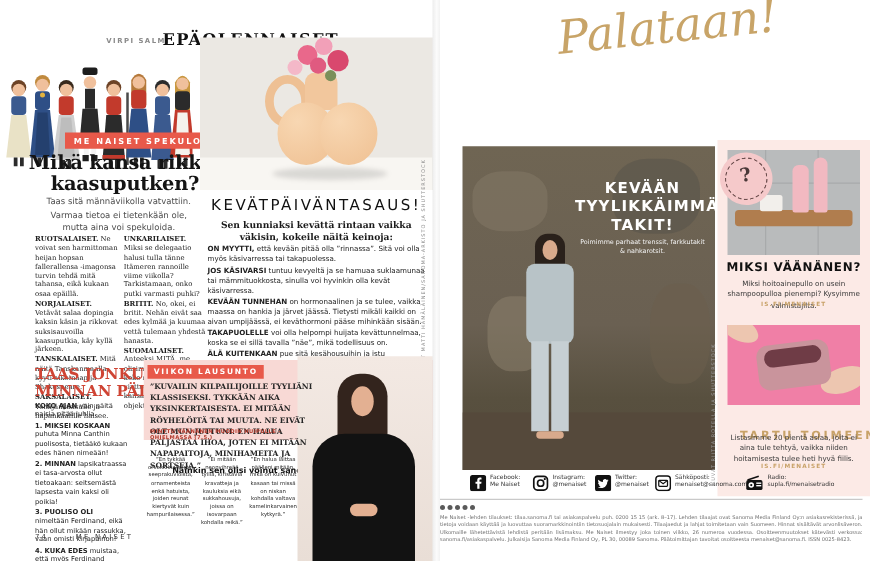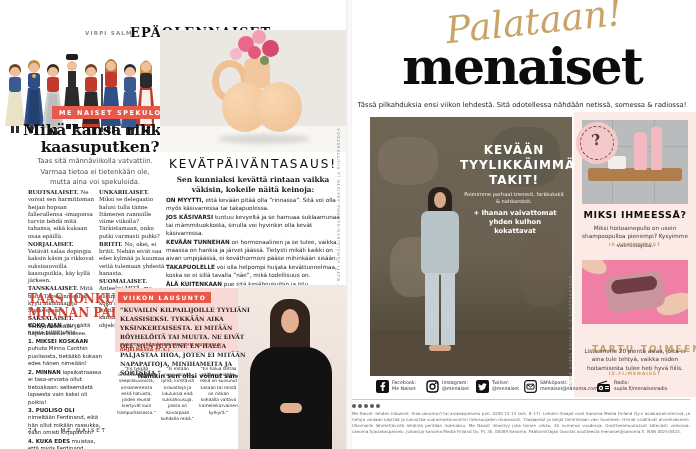--- a/index.html
+++ b/index.html
@@ -293,56 +293,53 @@
     <div class="w-body"></div>
     <div class="w-hands"></div>
   </div>
 
   <div class="abs credit-left">KUVAT MATTI HÄMÄLÄINEN/SANOMA-ARKISTO JA SHUTTERSTOCK</div>
   <div class="abs gutter"></div>
 
   <div class="page-right">
 
     <div class="abs script-palataan">Palataan!</div>
-    <div class="abs logo serif">menaiset</div>
-    <div class="abs tagline">Tässä pilkahduksia ensi viikon lehdestä. Sitä odotellessa nähdään netissä, somessa &amp; radiossa!</div>
 
     <div class="abs feature-photo">
       <div class="wall-patch" style="left:8px;top:20px;width:60px;height:48px;background:#837866;"></div>
       <div class="wall-patch" style="left:120px;top:10px;width:70px;height:60px;background:#57544a;"></div>
       <div class="wall-patch" style="left:20px;top:120px;width:46px;height:60px;background:#8a7f6c;"></div>
       <div class="wall-patch" style="left:150px;top:110px;width:48px;height:80px;background:#6b5f4c;"></div>
       <div style="position:absolute;left:0;bottom:0;width:100%;height:46px;background:#55493b;"></div>
       <div class="f-hair"></div>
       <div class="f-face"></div>
       <div class="f-jacket"></div>
       <div class="f-leg" style="left:55px;"></div>
       <div class="f-leg" style="left:71px;"></div>
       <div class="f-feet"></div>
       <div class="abs feat-title">KEVÄÄN TYYLIKKÄIMMÄT TAKIT!</div>
       <div class="abs feat-sub">Poimimme parhaat trenssit, farkkutakit &amp; nahkarotsit.</div>
-      <div class="abs feat-extra">+ Ihanan vaivattomat yhden kulhon kokattavat</div>
     </div>
 
     <div class="abs pink-col"></div>
 
     <div class="abs miksi-photo">
       <div class="tile-line-v" style="left:30px;"></div>
       <div class="tile-line-v" style="left:72px;"></div>
       <div style="position:absolute;left:0;top:26px;width:100%;height:1px;background:#a8aaab;"></div>
       <div class="tray"></div>
       <div class="jar"></div>
       <div class="bottle" style="left:52px;top:12px;width:13px;height:38px;"></div>
       <div class="bottle" style="left:69px;top:6px;width:11px;height:44px;border-radius:6px 6px 2px 2px;"></div>
     </div>
     <div class="abs stamp">
       <div class="stamp-ring"></div>
       <div class="stamp-q">?</div>
     </div>
-    <h3 class="abs miksi-heading sans" style="margin:0;">MIKSI IHMEESSÄ?</h3>
+    <h3 class="abs miksi-heading sans" style="margin:0;">MIKSI VÄÄNÄNEN?</h3>
     <p class="abs card-text miksi-text" style="margin:0;">Miksi hoitoainepullo on usein shampoopulloa pienempi? Kysyimme valmistajilta.</p>
     <p class="abs card-link miksi-link" style="margin:0;">IS.FI/MENAISET</p>
 
     <div class="abs tartu-photo">
       <div class="hand" style="left:-8px;top:-6px;width:34px;height:18px;transform:rotate(28deg);"></div>
       <div class="hand" style="left:74px;top:34px;width:38px;height:20px;transform:rotate(-18deg);"></div>
       <div class="wallet">
         <div class="wallet-open"></div>
       </div>
     </div>

